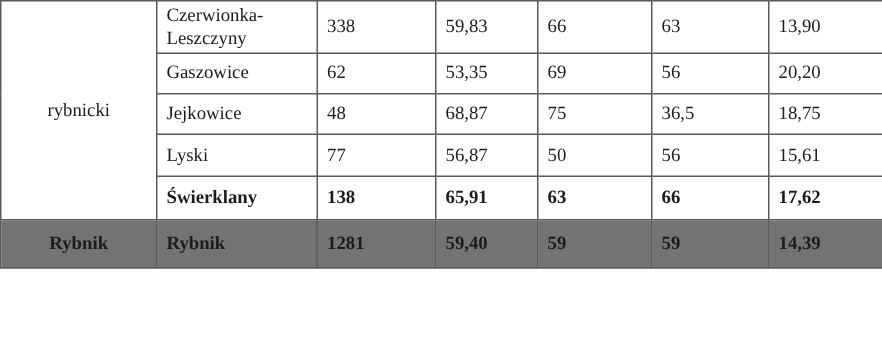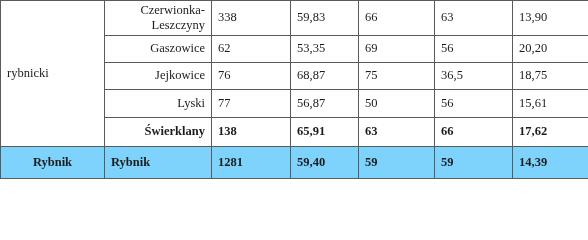--- a/index.html
+++ b/index.html
@@ -29,37 +29,37 @@
   
   col.c-powiat   { width: 104px; }
   col.c-gmina    { width: 107px; }
   col.c-v1       { width: 79px; }
   col.c-v2       { width: 68px; }
   col.c-v3       { width: 76px; }
   col.c-v4       { width: 78px; }
   col.c-v5       { width: 76px; }
 
   .powiat-cell {
-    text-align: left;
+    text-align: center;
     border-left: 1px solid #ffffff;
   }
   .gmina-cell {
-    text-align: right;
+    text-align: left;
   }
   .num-cell {
   }
 
   tr.r-czerwionka td { height: 34px; }
   tr.r-gaszowice  td { height: 26px; }
   tr.r-jejkowice  td { height: 26px; }
   tr.r-lyski      td { height: 27px; }
   tr.r-swierklany td { height: 28px; font-weight: bold; }
 
   tr.summary-row td {
-    background: #7dd3fc;
+    background: #737373;
     font-weight: bold;
     height: 31px;
     border-color: #4d4d4d;
   }
   tr.summary-row td.powiat-cell {
     border-left: 1px solid #8CC63E;
     text-align: center;
   }
   tr.summary-row td.gmina-cell {
     text-align: left;
@@ -94,21 +94,21 @@
     <tr class="r-gaszowice">
       <td class="gmina-cell">Gaszowice</td>
       <td class="num-cell">62</td>
       <td class="num-cell">53,35</td>
       <td class="num-cell">69</td>
       <td class="num-cell">56</td>
       <td class="num-cell">20,20</td>
     </tr>
     <tr class="r-jejkowice">
       <td class="gmina-cell">Jejkowice</td>
-      <td class="num-cell">76</td>
+      <td class="num-cell">48</td>
       <td class="num-cell">68,87</td>
       <td class="num-cell">75</td>
       <td class="num-cell">36,5</td>
       <td class="num-cell">18,75</td>
     </tr>
     <tr class="r-lyski">
       <td class="gmina-cell">Lyski</td>
       <td class="num-cell">77</td>
       <td class="num-cell">56,87</td>
       <td class="num-cell">50</td>

